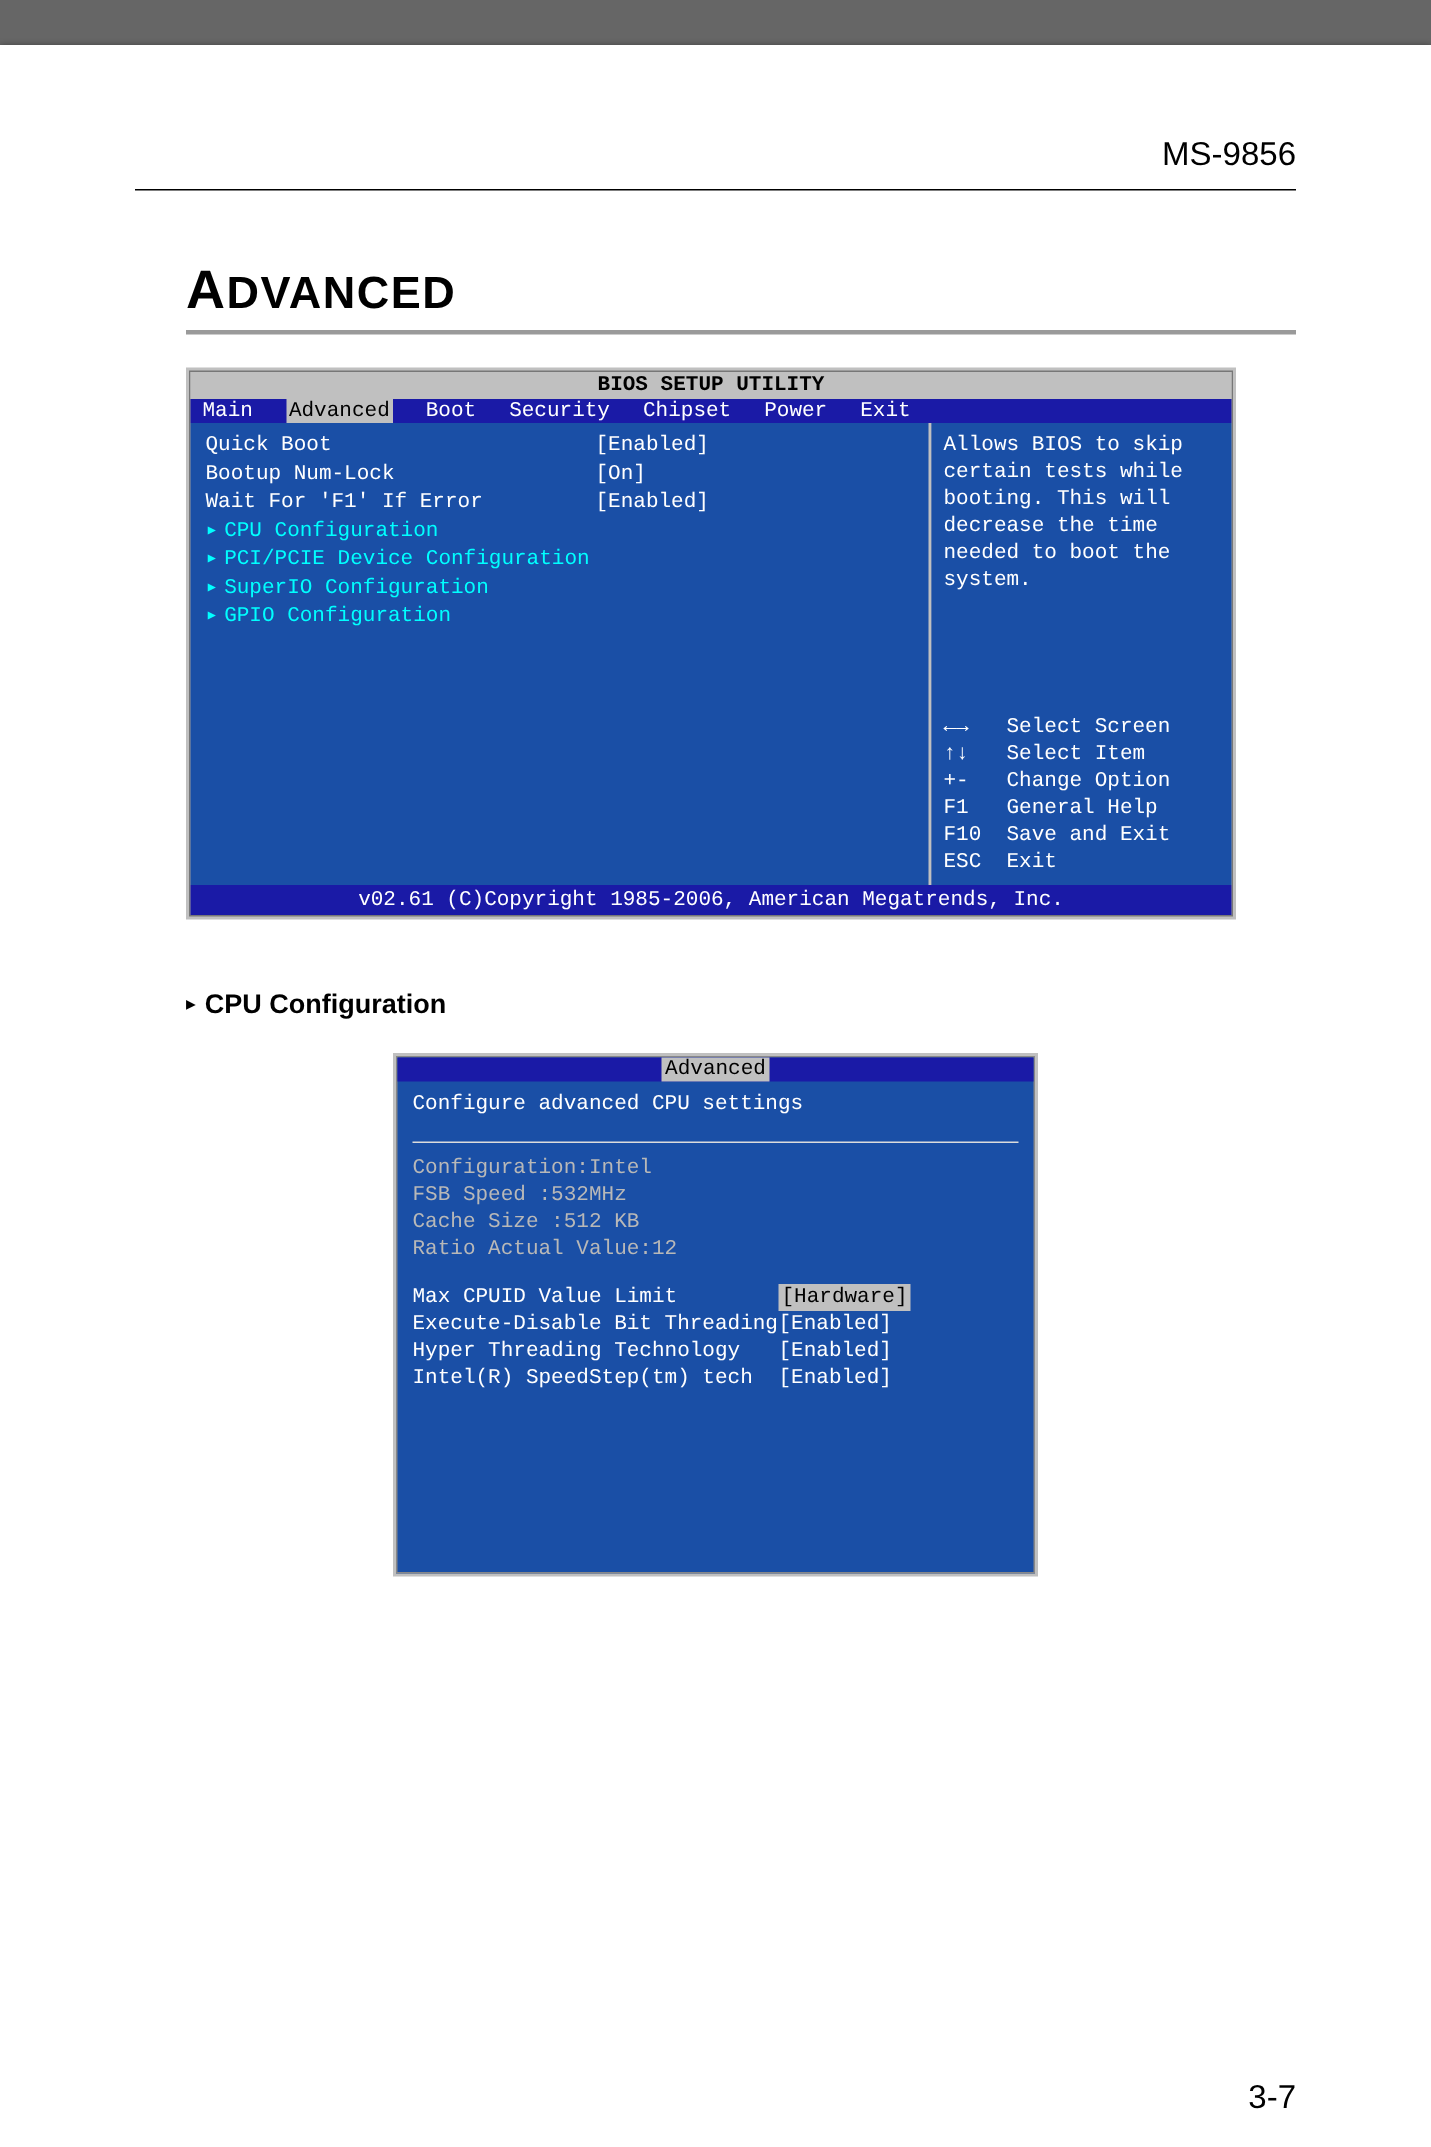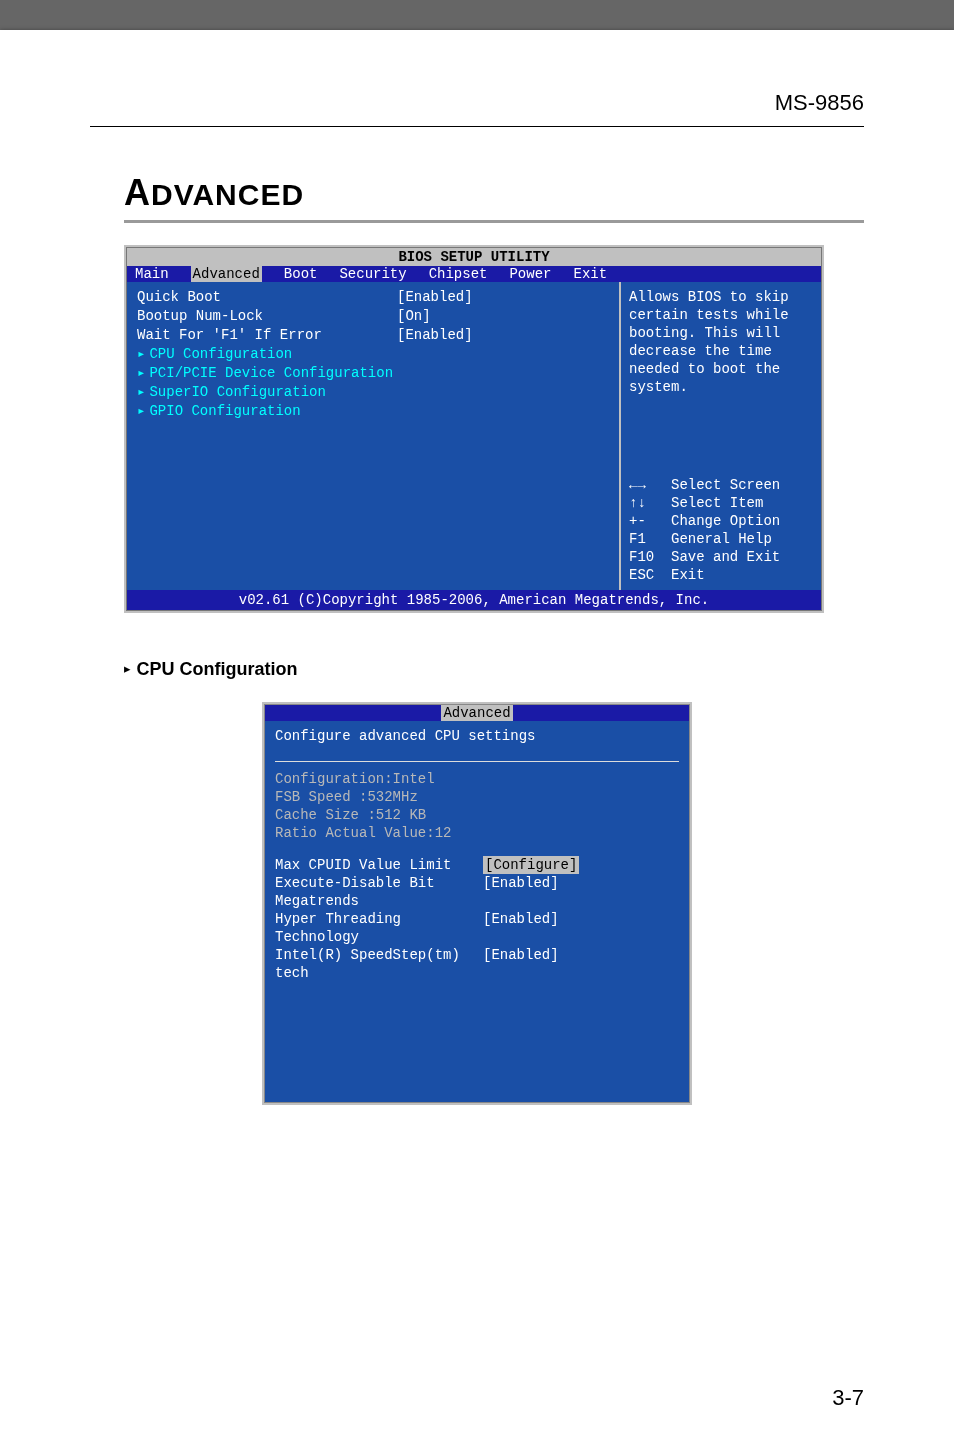--- a/index.html
+++ b/index.html
@@ -120,21 +120,21 @@
     .adv-body {
       font-family: "Courier New", monospace;
       font-size: 14px;
       padding: 6px 10px 120px 10px;
       color: #b8b8b8;
       line-height: 18px;
     }
     .adv-title2 { color: #fff; margin-bottom: 16px; }
     .adv-hr { height: 1px; background: #dcdcdc; margin: 4px 0 8px 0; }
     .adv-row2 { display: flex; color: #fff; }
-    .adv-lbl { width: 208px; }
+    .adv-lbl { width: 244px; }
     .adv-row2.sel .adv-lbl { color: #fff; }
     .adv-row2.sel .adv-val { background: #c0c0c0; color: #000; padding: 0 2px; }
     .adv-spacer { height: 14px; }
 
     .page-number { position: absolute; bottom: 50px; right: 90px; font-size: 22px; color: #000; }
   </style>
 </head>
 <body>
 
 <div class="page">
@@ -231,24 +231,24 @@
       <div class="adv-body">
         <div class="adv-title2">Configure advanced CPU settings</div>
         <div class="adv-hr"></div>
         <div>Configuration:Intel</div>
         <div>FSB Speed   :532MHz</div>
         <div>Cache Size  :512 KB</div>
         <div>Ratio Actual Value:12</div>
         <div class="adv-spacer"></div>
         <div class="adv-row2 sel">
           <span class="adv-lbl">Max CPUID Value Limit</span>
-          <span class="adv-val">[Configure]</span>
+          <span class="adv-val">[Hardware]</span>
         </div>
         <div class="adv-row2">
-          <span class="adv-lbl">Execute-Disable Bit Megatrends</span>
+          <span class="adv-lbl">Execute-Disable Bit Threading</span>
           <span>[Enabled]</span>
         </div>
         <div class="adv-row2">
           <span class="adv-lbl">Hyper Threading Technology</span>
           <span>[Enabled]</span>
         </div>
         <div class="adv-row2">
           <span class="adv-lbl">Intel(R) SpeedStep(tm) tech</span>
           <span>[Enabled]</span>
         </div>

